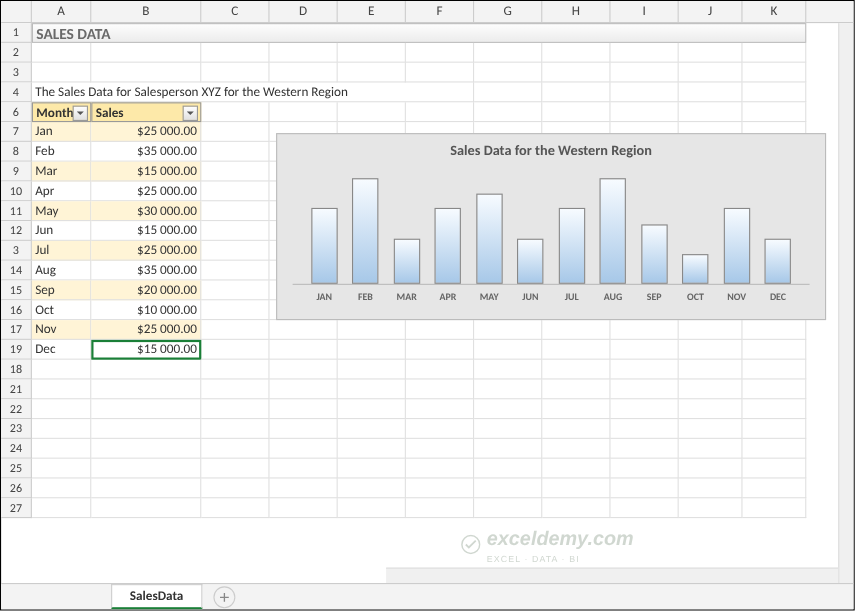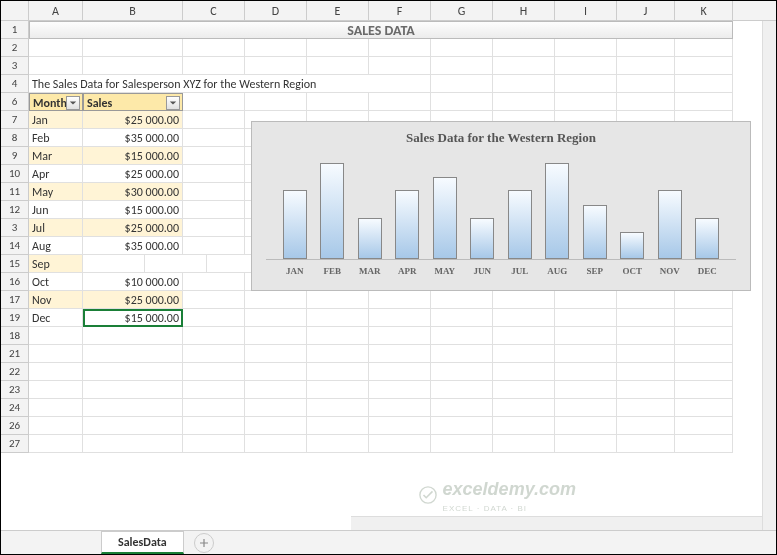--- a/index.html
+++ b/index.html
@@ -76,21 +76,20 @@
 .sales { text-align: right; }
 .active-cell { outline: 2px solid #1a7f37; outline-offset: -2px; }
 .chart {
   position: absolute;
   left: 250px;
   top: 120px;
   width: 500px;
   height: 170px;
   background: #e6e6e6;
   border: 1px solid #bbb;
-  font-family: Liberation Serif, serif;
 }
 .chart-title {
   text-align: center;
   font-weight: bold;
   color: #555;
   padding: 8px 0 4px 0;
   font-size: 13px;
 }
 .plot {
   display: flex;
@@ -196,21 +195,21 @@
       <div class="ch" style="width:62px">E</div>
       <div class="ch" style="width:62px">F</div>
       <div class="ch" style="width:62px">G</div>
       <div class="ch" style="width:62px">H</div>
       <div class="ch" style="width:62px">I</div>
       <div class="ch" style="width:58px">J</div>
       <div class="ch" style="width:58px">K</div>
     </div>
     <div class="row">
       <div class="rh">1</div>
-      <div class="cell" style="width:704px;background:linear-gradient(#fdfdfd,#ececec);font-weight:bold;text-align:center;font-size:14px;color:#6a6a6a;border:1px solid #bbb">SALES DATA</div>
+      <div class="cell" style="width:704px;background:linear-gradient(#fdfdfd,#ececec);font-weight:bold;font-size:14px;color:#6a6a6a;border:1px solid #bbb">SALES DATA</div>
     </div>
     <div class="row">
       <div class="rh">2</div>
       <div class="cell" style="width:54px"></div>
       <div class="cell" style="width:100px"></div>
       <div class="cell" style="width:62px"></div>
       <div class="cell" style="width:62px"></div>
       <div class="cell" style="width:62px"></div>
       <div class="cell" style="width:62px"></div>
       <div class="cell" style="width:62px"></div>
@@ -372,20 +371,21 @@
       <div class="cell" style="width:62px"></div>
       <div class="cell" style="width:62px"></div>
       <div class="cell" style="width:62px"></div>
       <div class="cell" style="width:62px"></div>
       <div class="cell" style="width:58px"></div>
       <div class="cell" style="width:58px"></div>
     </div>
     <div class="row">
       <div class="rh">15</div>
       <div class="cell banded" style="width:54px">Sep</div>
+      <div class="cell sales banded" style="width:100px">$20 000.00</div>
       <div class="cell" style="width:62px"></div>
       <div class="cell" style="width:62px"></div>
       <div class="cell" style="width:62px"></div>
       <div class="cell" style="width:62px"></div>
       <div class="cell" style="width:62px"></div>
       <div class="cell" style="width:62px"></div>
       <div class="cell" style="width:62px"></div>
       <div class="cell" style="width:58px"></div>
       <div class="cell" style="width:58px"></div>
     </div>
@@ -482,20 +482,34 @@
       <div class="cell" style="width:62px"></div>
       <div class="cell" style="width:62px"></div>
       <div class="cell" style="width:62px"></div>
       <div class="cell" style="width:62px"></div>
       <div class="cell" style="width:62px"></div>
       <div class="cell" style="width:58px"></div>
       <div class="cell" style="width:58px"></div>
     </div>
     <div class="row">
       <div class="rh">24</div>
+      <div class="cell" style="width:54px"></div>
+      <div class="cell" style="width:100px"></div>
+      <div class="cell" style="width:62px"></div>
+      <div class="cell" style="width:62px"></div>
+      <div class="cell" style="width:62px"></div>
+      <div class="cell" style="width:62px"></div>
+      <div class="cell" style="width:62px"></div>
+      <div class="cell" style="width:62px"></div>
+      <div class="cell" style="width:62px"></div>
+      <div class="cell" style="width:58px"></div>
+      <div class="cell" style="width:58px"></div>
+    </div>
+    <div class="row">
+      <div class="rh">25</div>
       <div class="cell" style="width:54px"></div>
       <div class="cell" style="width:100px"></div>
       <div class="cell" style="width:62px"></div>
       <div class="cell" style="width:62px"></div>
       <div class="cell" style="width:62px"></div>
       <div class="cell" style="width:62px"></div>
       <div class="cell" style="width:62px"></div>
       <div class="cell" style="width:62px"></div>
       <div class="cell" style="width:62px"></div>
       <div class="cell" style="width:58px"></div>

